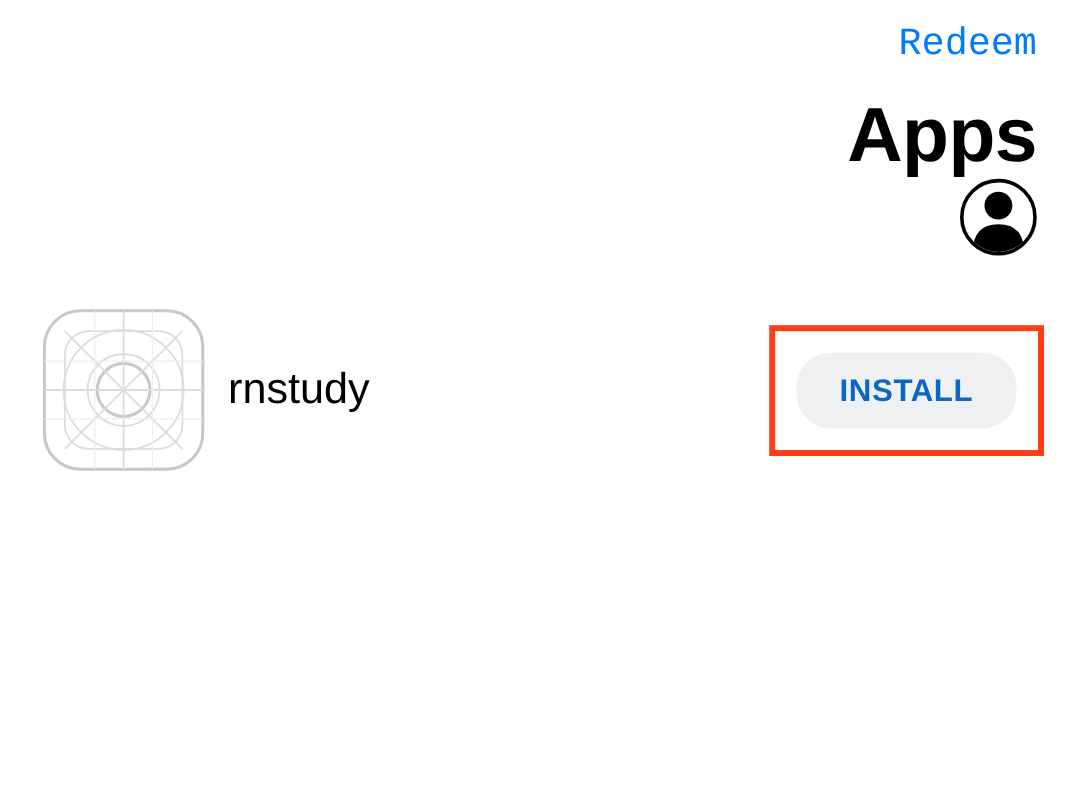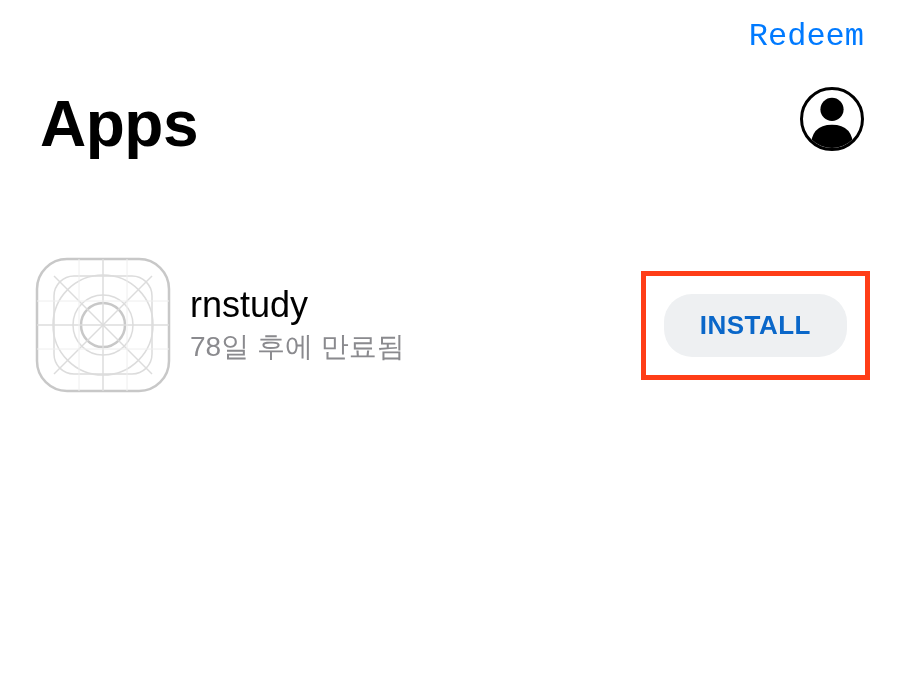--- a/index.html
+++ b/index.html
@@ -19,26 +19,27 @@
       top: 18px;
       right: 36px;
       color: #007aff;
       font-size: 32px;
       font-weight: 400;
       cursor: pointer;
       font-family: Liberation Mono, monospace;
     }
     .header-row {
       position: absolute;
-      top: 87px;
+      top: 75px;
       left: 40px;
       right: 36px;
       display: flex;
-      align-items: flex-start;
+      align-items: flex-end;
       justify-content: space-between;
+      flex-direction: column;
     }
     .page-title {
       font-size: 64px;
       font-weight: 700;
       color: #000000;
       letter-spacing: -0.5px;
     }
     .avatar {
       width: 64px;
       height: 64px;
@@ -138,18 +139,17 @@
       <line x1="20" y1="20" x2="118" y2="118" stroke="#dcdcdc" stroke-width="1.5"></line>
       <line x1="118" y1="20" x2="20" y2="118" stroke="#dcdcdc" stroke-width="1.5"></line>
       <line x1="3" y1="45" x2="135" y2="45" stroke="#eeeeee" stroke-width="1"></line>
       <line x1="3" y1="93" x2="135" y2="93" stroke="#eeeeee" stroke-width="1"></line>
       <line x1="45" y1="3" x2="45" y2="135" stroke="#eeeeee" stroke-width="1"></line>
       <line x1="93" y1="3" x2="93" y2="135" stroke="#eeeeee" stroke-width="1"></line>
     </svg>
   </div>
   <div class="app-info">
     <div class="app-name">rnstudy</div>
-    <div class="app-expiry">78일 후에 만료됨</div>
   </div>
   <div class="install-area">
     <button class="install-button">INSTALL</button>
   </div>
 </div>
 
 </body></html>

